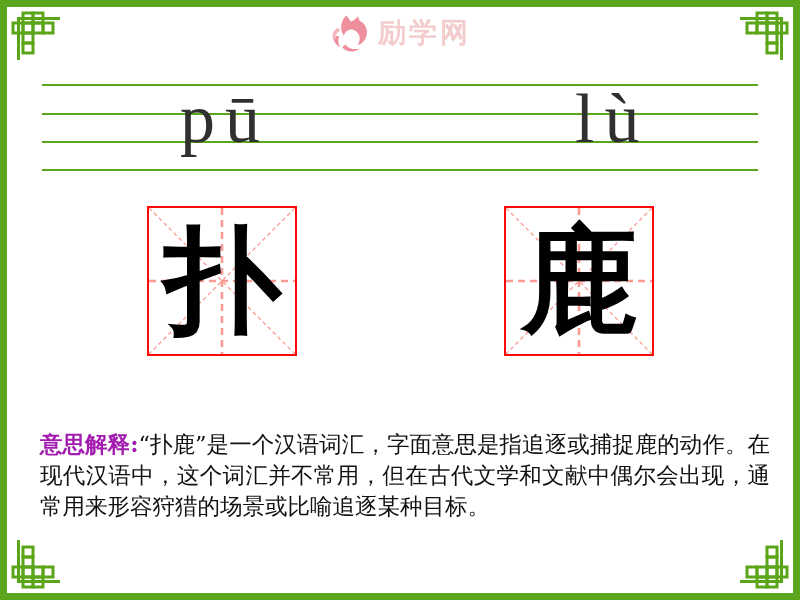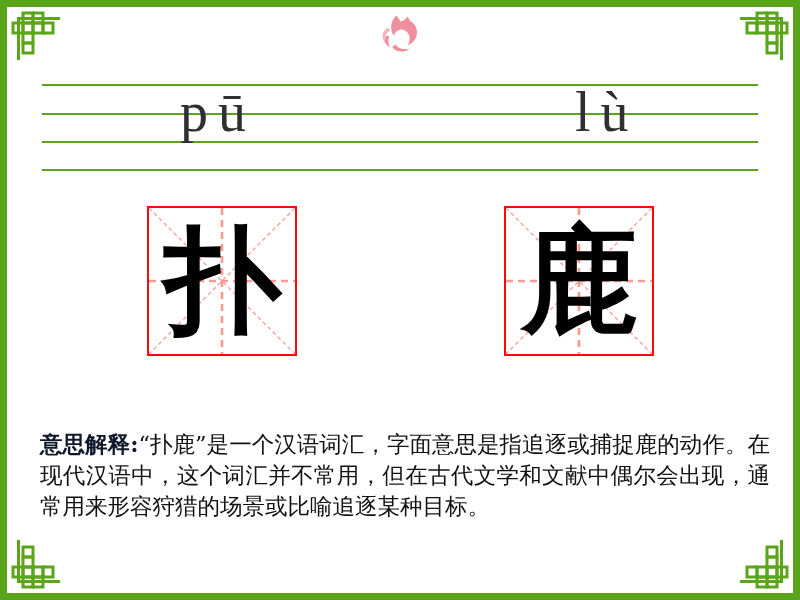--- a/index.html
+++ b/index.html
@@ -25,21 +25,21 @@
     display:flex;justify-content:center;align-items:center;gap:7px;
   }
   .logo-text{
     font-size:28px;font-weight:bold;color:#f3cdcd;letter-spacing:3px;
     font-family:"DejaVu Sans","Liberation Sans",sans-serif;
   }
   
   .guide-line{position:absolute;left:42px;width:716px;height:2px;background:#5ba51a;}
   .gl1{top:84px;} .gl2{top:113px;} .gl3{top:141px;} .gl4{top:169px;}
   .pinyin{
-    position:absolute;top:84px;line-height:1;font-size:56px;color:#303030;
+    position:absolute;top:84px;line-height:1;font-size:70px;color:#303030;
     font-family:"Liberation Serif","DejaVu Serif",serif;letter-spacing:10px;
   }
   .pinyin-1{left:180px;}
   .pinyin-2{left:575px;}
   
   .char-box{
     position:absolute;width:146px;height:146px;border:2px solid #fb0a0a;background:#ffffff;
   }
   .char-box-1{left:147px;top:206px;}
   .char-box-2{left:504px;top:206px;}
@@ -50,21 +50,21 @@
     font-size:116px;font-weight:bold;color:#000;
     font-family:"DejaVu Serif","Liberation Serif",serif;
   }
   
   .definition{
     position:absolute;left:40px;top:406px;width:730px;
     font-size:22.5px;line-height:31px;color:#111;
     font-family:"DejaVu Serif","Liberation Serif",serif;
     text-align:justify;
   }
-  .definition b{font-weight:bold;color:#0f172a;}
+  .definition b{font-weight:bold;color:#a21caf;}
 </style>
 </head>
 <body>
 
 <div class="band band-top"></div>
 <div class="band band-bottom"></div>
 <div class="band band-left"></div>
 <div class="band band-right"></div>
 
 <svg class="corner corner-tl" viewBox="0 0 52 52">
@@ -125,20 +125,21 @@
 </svg>
 
 <div class="logo">
   <svg width="42" height="42" viewBox="0 0 48 46">
     <path fill="#ef8f9d" d="M20,3 L25,10 C30,7 37,8 41,14 C46,22 43,33 33,37 C36,31 36,25 31,21 C26,17 19,19 17,26 C12,19 13,9 20,3 Z"></path>
     <path fill="#ef8f9d" d="M33,4 L36,11 L28,9 Z"></path>
     <path fill="#f5b3bb" d="M10,17 C3,21 2,30 8,35 C5,29 7,23 13,20 Z"></path>
     <path fill="#ef8f9d" d="M8,26 C5,31 7,37 13,39 C10,35 10,30 12,27 Z"></path>
     <path fill="#ef8f9d" d="M15,39 C19,45 29,46 35,41 C28,42 22,41 19,36 Z"></path>
   </svg>
+  <span class="logo-text">励学网</span>
 </div>
 
 <div>
   <div class="guide-line gl1"></div>
   <div class="guide-line gl2"></div>
   <div class="guide-line gl3"></div>
   <div class="guide-line gl4"></div>
   <span class="pinyin pinyin-1">pū</span>
   <span class="pinyin pinyin-2">lù</span>
 </div>

